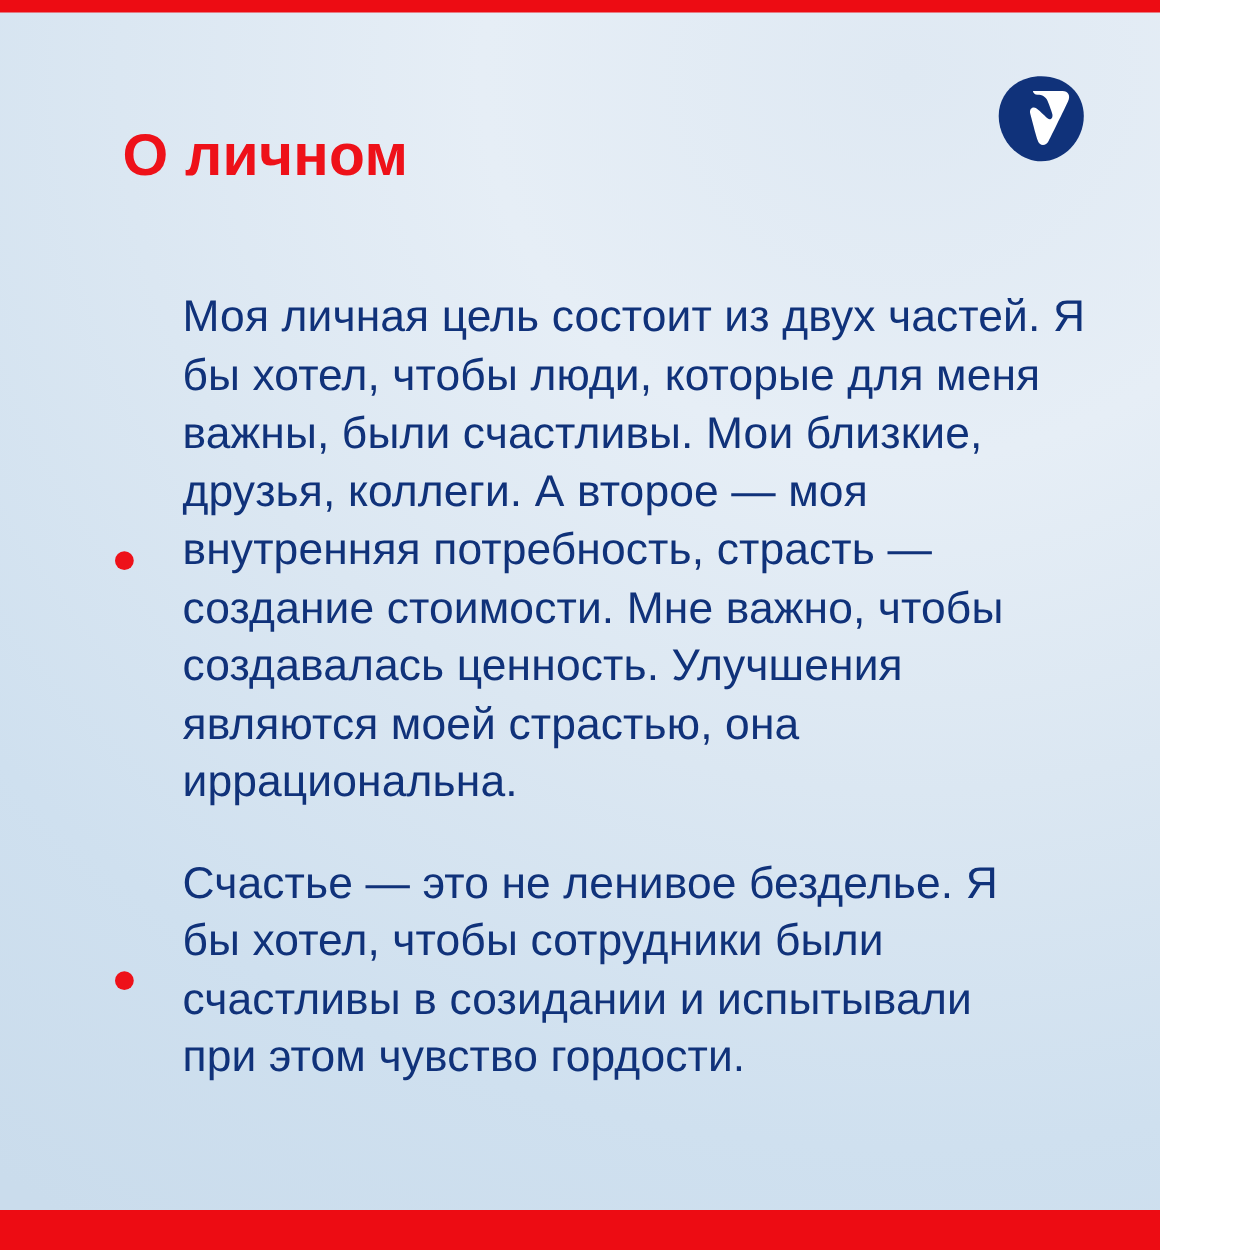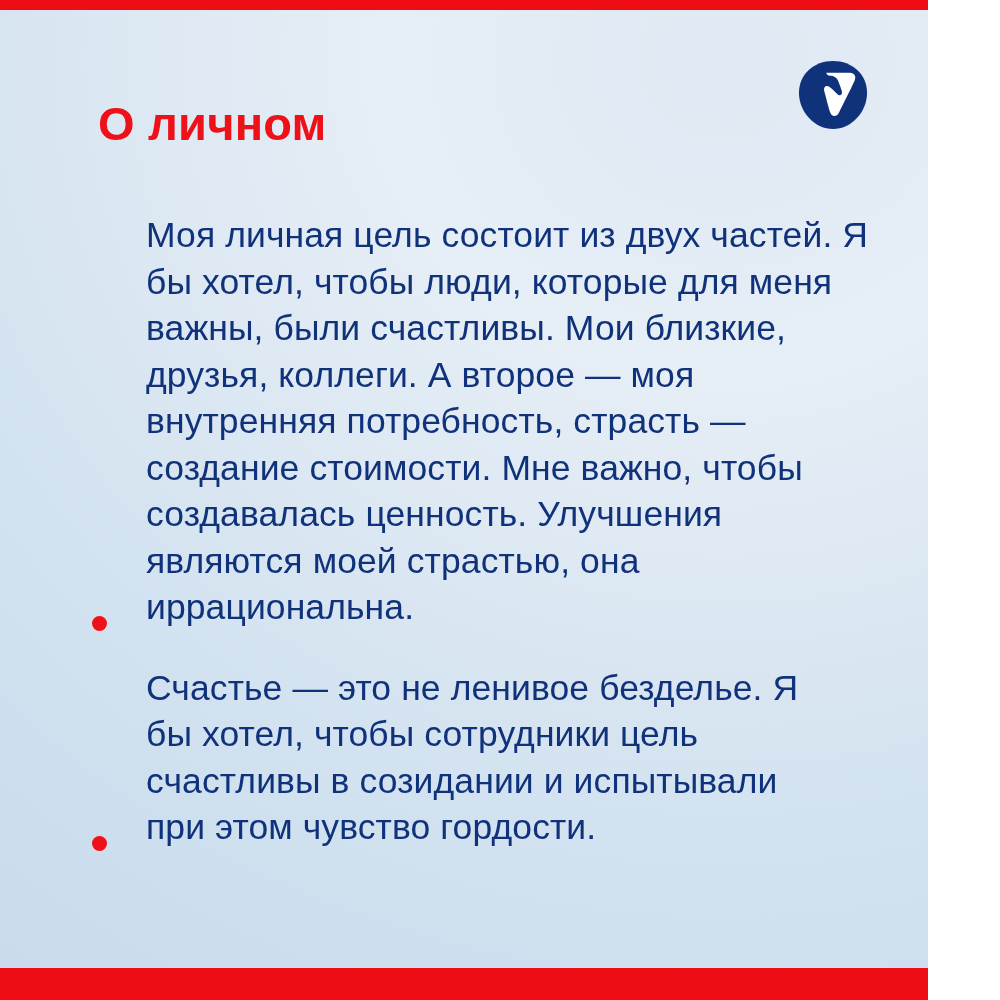--- a/index.html
+++ b/index.html
@@ -58,22 +58,23 @@
     margin: 0;
   }
   .content {
     position: absolute;
     left: 92px;
     top: 212px;
     width: 810px;
   }
   .bullet-row {
     display: flex;
-    align-items: flex-end;
+    align-items: center;
     margin-bottom: 34px;
+    margin-top: 18px;
   }
   .bullet-row:last-child { margin-bottom: 0; }
   .dot {
     flex: 0 0 auto;
     width: 15px;
     height: 15px;
     border-radius: 50%;
     background: #ee1119;
     margin-top: 18px;
     margin-right: 39px;
@@ -106,19 +107,19 @@
 
   <div class="content">
 
     <div class="bullet-row">
       <span class="dot"></span>
       <div class="bullet-text">Моя личная цель состоит из двух частей. Я бы хотел, чтобы люди, которые для меня важны, были счастливы. Мои близкие, друзья, коллеги. А второе — моя внутренняя потребность, страсть — создание стоимости. Мне важно, чтобы создавалась ценность. Улучшения являются моей страстью, она иррациональна.</div>
     </div>
 
     <div class="bullet-row">
       <span class="dot"></span>
-      <div class="bullet-text narrow">Счастье — это не ленивое безделье. Я бы хотел, чтобы сотрудники цель счастливы в созидании и испытывали при этом чувство гордости.</div>
+      <div class="bullet-text narrow">Счастье — это не ленивое безделье. Я бы хотел, чтобы сотрудники были счастливы в созидании и испытывали при этом чувство гордости.</div>
     </div>
 
   </div>
 
   <div class="bottom-bar"></div>
 </div>
 
 </body></html>

